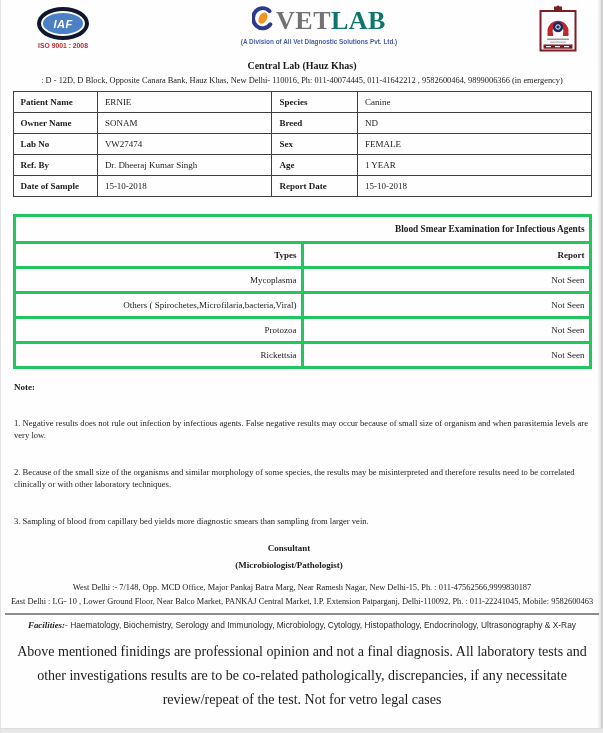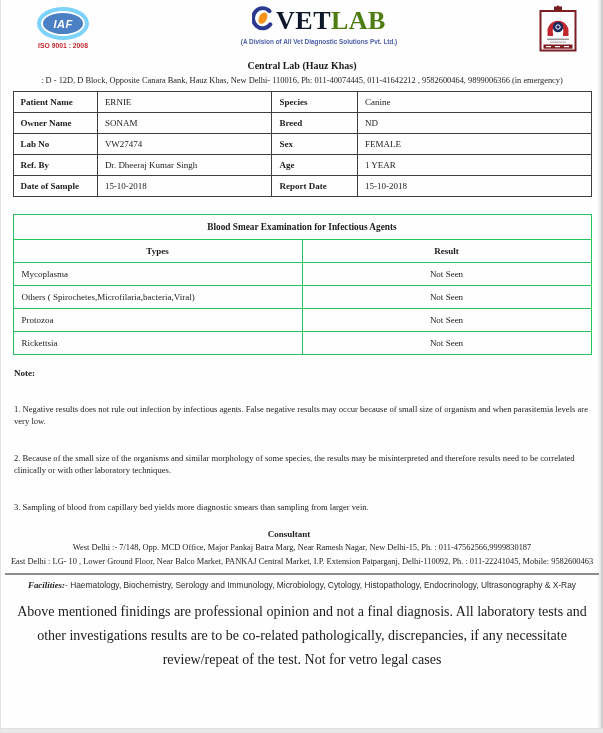--- a/index.html
+++ b/index.html
@@ -21,69 +21,69 @@
   .page .edge-bottom {
     position: absolute; left: 0; bottom: 0; width: 100%; height: 5px;
     background: #e9e9e9; border-top: 1px solid #dedede;
   }
 
   
   .hdr { display: flex; justify-content: space-between; align-items: flex-start; padding: 5px 24px 0 26px; }
   .logo-iaf { width: 72px; text-align: center; }
   .iaf-outer {
     width: 52px; height: 33px; margin: 2px auto 0; border-radius: 50%;
-    background: #7dd3fc; display: flex; align-items: center; justify-content: center;
+    background: #0f172a; display: flex; align-items: center; justify-content: center;
   }
   .iaf-inner {
     width: 44px; height: 25px; border-radius: 50%;
     background: #4b80c4; border: 2px solid #ffffff;
     color: #fff; font-weight: bold; font-style: italic; font-size: 11px;
     display: flex; align-items: center; justify-content: center; letter-spacing: .5px;
     font-family: "Liberation Sans", sans-serif;
   }
   .iaf-iso { color: #c1272d; font-size: 6.8px; font-weight: bold; margin-top: 2px; font-family: "Liberation Sans", sans-serif; }
 
   .logo-vetlab { text-align: center; margin-top: 1px; }
   .vl-row { display: flex; align-items: center; justify-content: center; gap: 3px; }
   .vl-word { font-size: 26px; font-weight: bold; letter-spacing: .5px; line-height: 1; }
-  .vl-vet { color: #0f172a; }
-  .vl-lab { color: #4d7c0f; }
+  .vl-vet { color: #737373; }
+  .vl-lab { color: #0f766e; }
   .vl-sub { font-size: 6.4px; color: #4a5fa8; font-weight: bold; margin-top: 2px; font-family: "Liberation Sans", sans-serif; }
 
   .logo-emblem { width: 40px; }
 
   .central { text-align: center; font-weight: bold; font-size: 10px; margin-top: 4px; }
   .addr    { text-align: center; font-size: 8.4px; margin-top: 5px; }
   .email   { text-align: center; font-size: 8.4px; margin-top: 4px; }
 
   
   table { border-collapse: collapse; }
   .patient-table { width: 579px; margin: 6px auto 16px; font-size: 9px; table-layout: fixed; }
   .patient-table td { border: 1px solid #3f3f3f; padding: 5px 7px; height: 21px; vertical-align: middle; }
   .patient-table td.lbl { font-weight: bold; }
   .pt-c1 { width: 14.6%; } .pt-c2 { width: 30.2%; } .pt-c3 { width: 14.8%; } .pt-c4 { width: 40.4%; }
 
   
   .results-table { width: 579px; margin: 17px auto 0; font-size: 9px; table-layout: fixed; }
-  .results-table td, .results-table th { border: 1px solid #22c55e; vertical-align: middle; }
+  .results-table td, .results-table th { border: 3px solid #22c55e; vertical-align: middle; text-align: right; }
   .rt-title { text-align: center; font-weight: bold; padding: 7px 4px; font-size: 9.3px; }
   .rt-head  { text-align: center; font-weight: bold; padding: 6px 4px; }
   .rt-type  { text-align: left; padding: 6px 4px 6px 8px; }
   .rt-res   { text-align: center; padding: 6px 4px; }
   .rt-c1 { width: 70%; } .rt-c2 { width: 30%; }
 
   
   .notes { margin: 13px 14px 0 13px; font-size: 8.6px; }
   .note-h { font-weight: bold; font-size: 9px; }
   .note-p { margin-top: 25px; line-height: 1.4; }
 
   
   .consultant { text-align: center; padding-right: 26px; margin-top: 13px; font-weight: bold; font-size: 9px; line-height: 1.9; }
   .branch { text-align: center; font-size: 8.4px; }
-  .branch.west { }
+  .branch.west { margin-top: 9px; }
   .branch.east { margin-top: 5px; }
   .rule { border: none; border-top: 2px solid #8d8d8d; margin: 7px 4px 0; }
   .facilities { text-align: center; margin-top: 5px; font-size: 8.9px; }
   .fac-label { font-style: italic; font-weight: bold; }
   .fac-text { font-family: "Liberation Sans", sans-serif; font-size: 8.4px; color: #2a2a2a; }
   .disclaimer { text-align: center; max-width: 574px; margin: 10px auto 0; font-size: 14px; line-height: 1.7; }
 </style>
 </head>
 <body>
 
@@ -169,21 +169,21 @@
   </tbody>
     </table>
 
   <table class="results-table">
     <tbody>
         <tr>
       <td class="rt-title" colspan="2">Blood Smear Examination for Infectious Agents</td>
     </tr>
     <tr>
       <td class="rt-head rt-c1">Types</td>
-      <td class="rt-head rt-c2">Result</td>
+      <td class="rt-head rt-c2">Report</td>
     </tr>
     <tr>
       <td class="rt-type">Mycoplasma</td>
       <td class="rt-res">Not Seen</td>
     </tr>
     <tr>
       <td class="rt-type">Others ( Spirochetes,Microfilaria,bacteria,Viral)</td>
       <td class="rt-res">Not Seen</td>
     </tr>
     <tr>
@@ -199,20 +199,21 @@
 
   <div class="notes">
     <div class="note-h">Note:</div>
     <p class="note-p">1. Negative results does not rule out infection by infectious agents. False negative results may occur because of small size of organism and when parasitemia levels are very low.</p>
     <p class="note-p">2. Because of the small size of the organisms and similar morphology of some species, the results may be misinterpreted and therefore results need to be correlated clinically or with other laboratory techniques.</p>
     <p class="note-p">3. Sampling of blood from capillary bed yields more diagnostic smears than sampling from larger vein.</p>
   </div>
 
   <div class="consultant">
     <div>Consultant</div>
+    <div>(Microbiologist/Pathologist)</div>
   </div>
 
   <div class="branch west">West Delhi :- 7/148, Opp. MCD Office, Major Pankaj Batra Marg, Near Ramesh Nagar, New Delhi-15, Ph. : 011-47562566,9999830187</div>
   <div class="branch east">East Delhi : LG- 10 , Lower Ground Floor, Near Balco Market, PANKAJ Central Market, I.P. Extension Patparganj, Delhi-110092, Ph. : 011-22241045, Mobile: 9582600463</div>
 
   <hr class="rule">
 
   <div class="facilities">
     <span class="fac-label">Facilities:-</span>
     <span class="fac-text">Haematology, Biochemistry, Serology and Immunology, Microbiology, Cytology, Histopathology, Endocrinology, Ultrasonography &amp; X-Ray</span>

